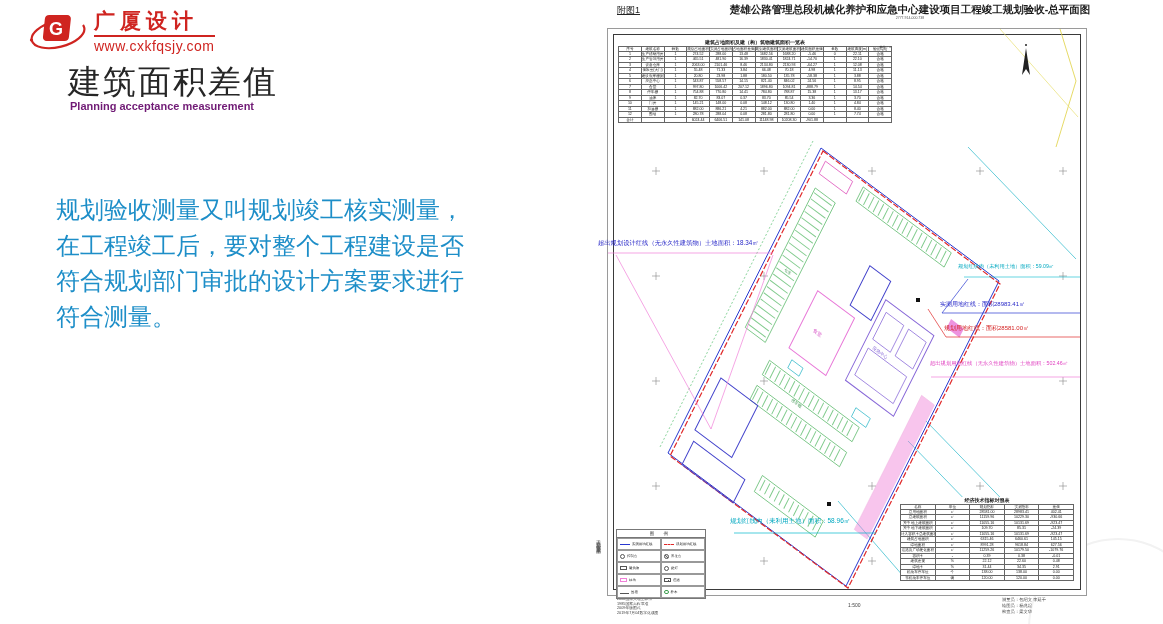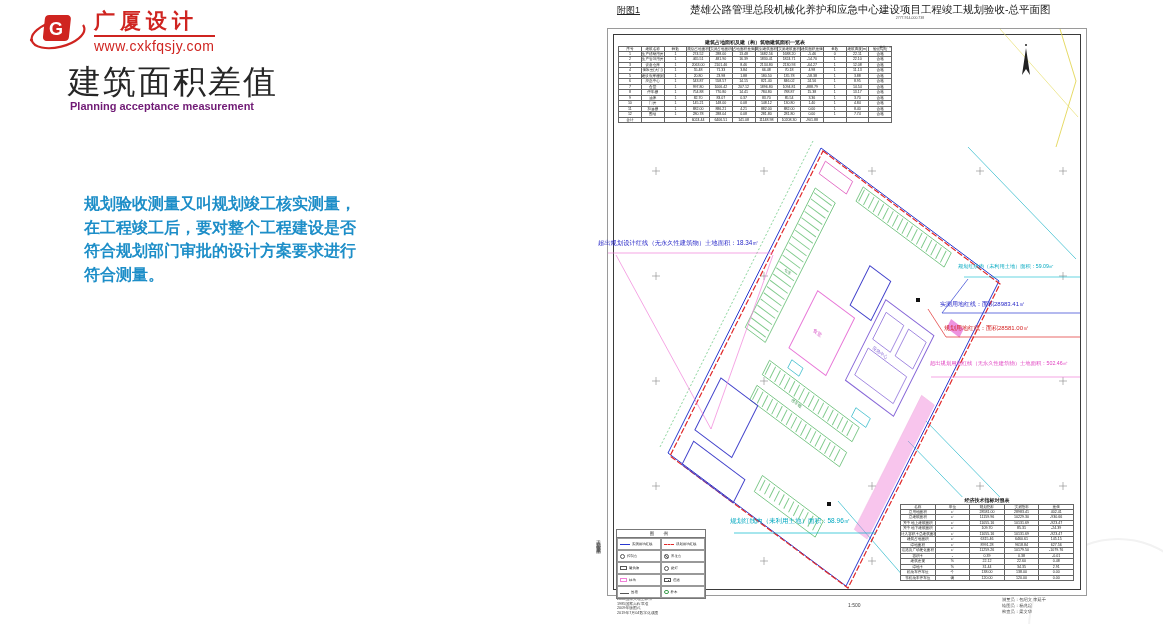--- a/index.html
+++ b/index.html
@@ -11,30 +11,30 @@
   .logo-text { display:flex; flex-direction:column; }
   .brand { font-family:Liberation Mono, monospace; font-weight:bold; font-size:21px;
            color:#cf2420; letter-spacing:5px; line-height:1.05; }
   .brand-rule { height:2px; background:#cf2420; margin:1px 0 1px 0; }
   .brand-url { font-size:14px; color:#cf2420; letter-spacing:.5px; }
 
   .page-title { position:absolute; left:68px; top:60px; font-size:33px; color:#262626;
                 letter-spacing:2px; }
   .page-subtitle { position:absolute; left:70px; top:100px; font-size:11px; color:#701a75;font-weight:bold; }
 
-  .body-text { position:absolute; left:84px; top:192px; width:480px; font-size:16px;
-               font-weight:bold; color:#1d8ec8; line-height:1.48; white-space:pre-line; }
+  .body-text { position:absolute; left:56px; top:192px; width:480px; font-size:24px;
+               font-weight:normal; color:#1d8ec8; line-height:1.48; white-space:pre-line; }
 
   .decor-circle { position:absolute; left:1028px; top:538px; width:180px; height:180px;
                   border:2px solid #f2f2f2; border-radius:50%; }
 
   
   .fig-label { position:absolute; left:617px; top:4px; font-size:9px; color:#222;text-decoration:underline; }
-  .dwg-title { position:absolute; left:690px; top:3px; width:440px; 
-               font-size:10.5px; font-weight:normal; color:#1a1a1a; }
+  .dwg-title { position:absolute; left:690px; top:3px; width:440px; text-align:center;
+               font-size:10.5px; font-weight:bold; color:#1a1a1a; }
   .dwg-title-sub { position:absolute; left:690px; top:16px; width:440px; text-align:center;
                    font-size:3.5px; color:#555; border-bottom:0; }
 
   
   .sheet { position:absolute; left:607px; top:28px; width:480px; height:568px;
            border:1px solid #9a9a9a; background:#fff; }
   .frame { position:absolute; left:5px; top:5px; right:5px; bottom:5px;
            border:1.4px solid #3a3a3a; }
   .plan-svg { position:absolute; left:0; top:0; width:480px; height:568px; z-index:1; }
 

